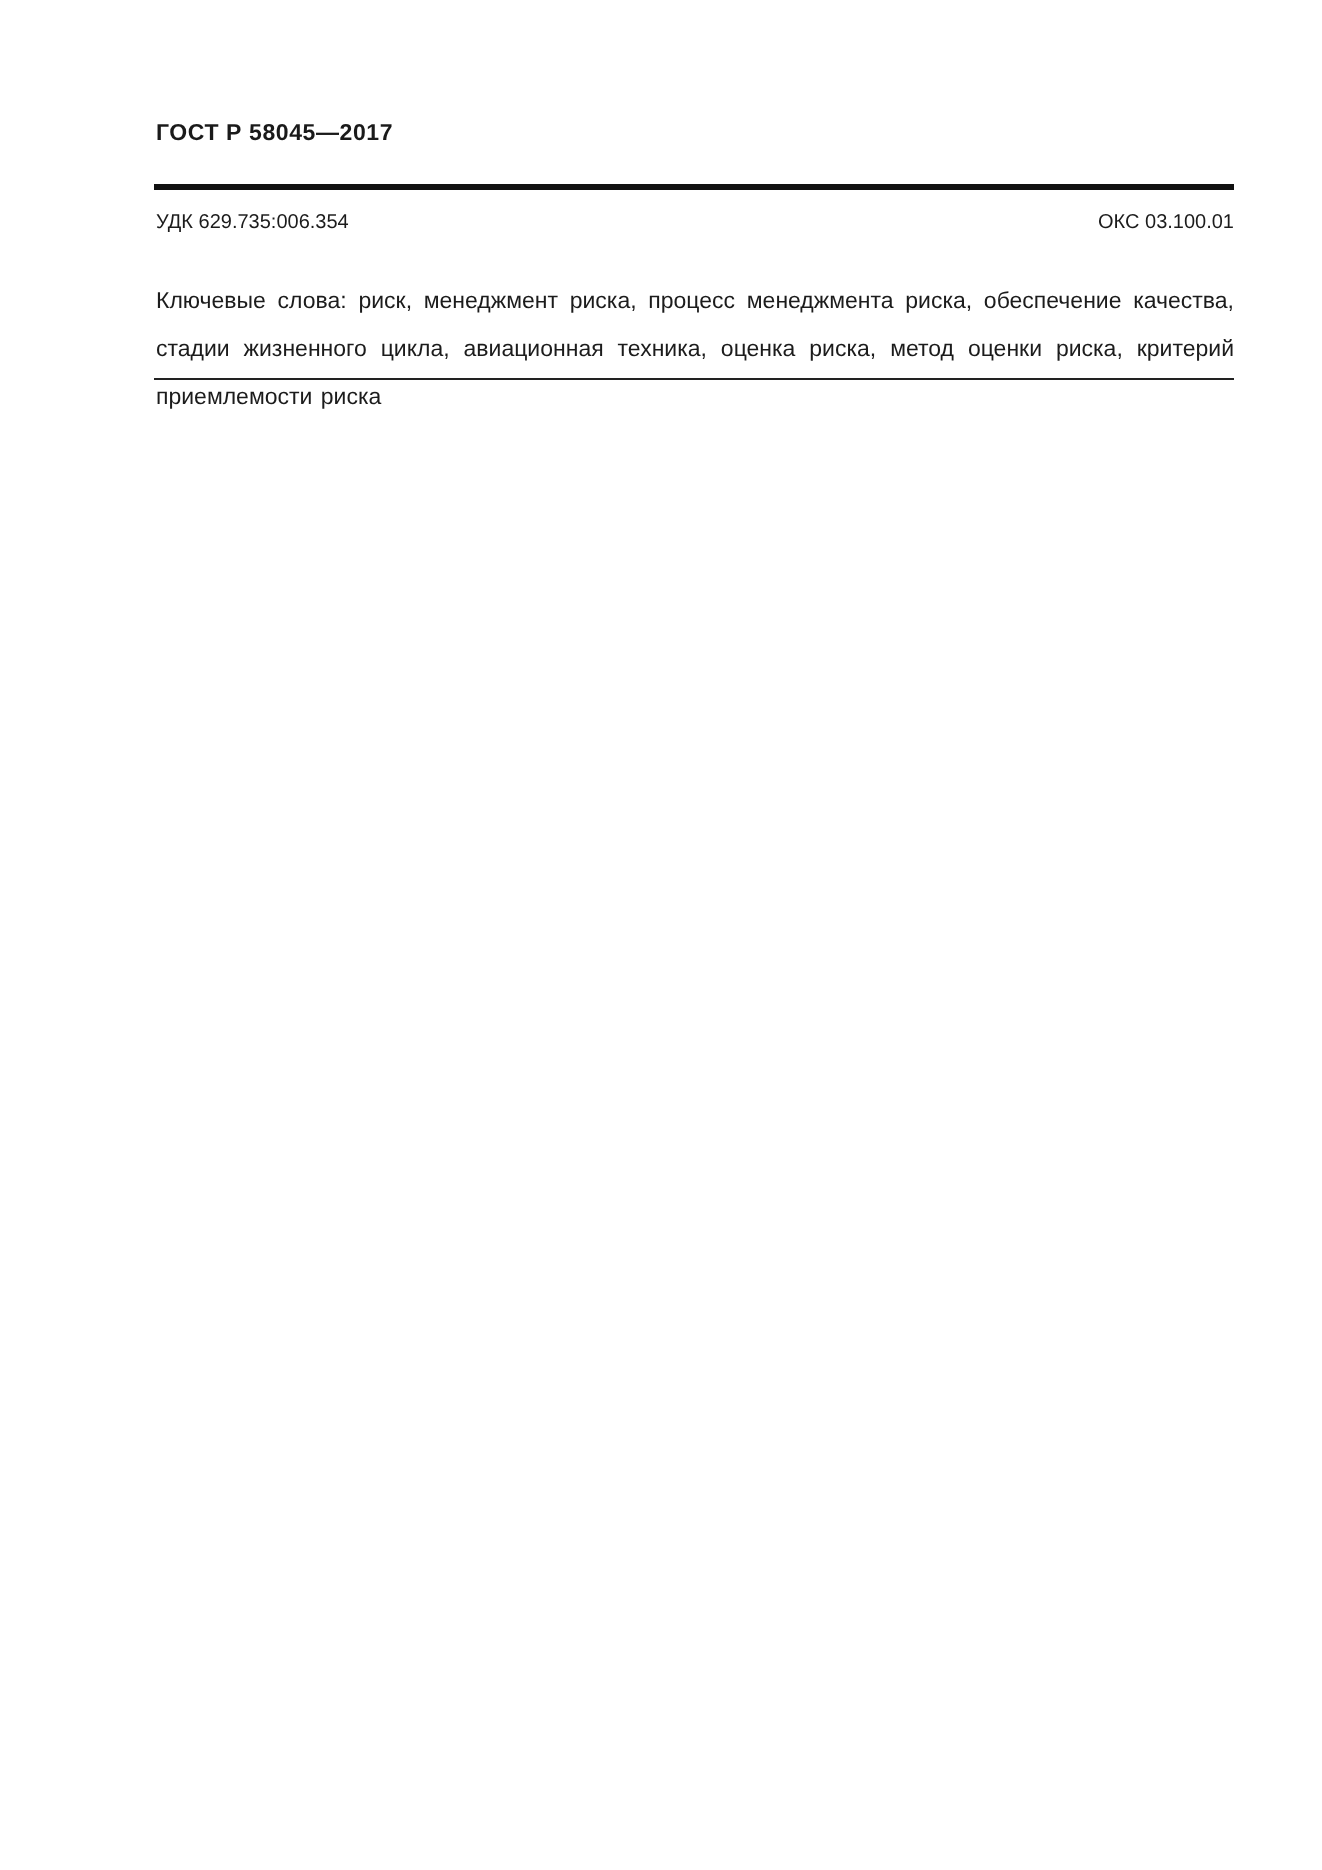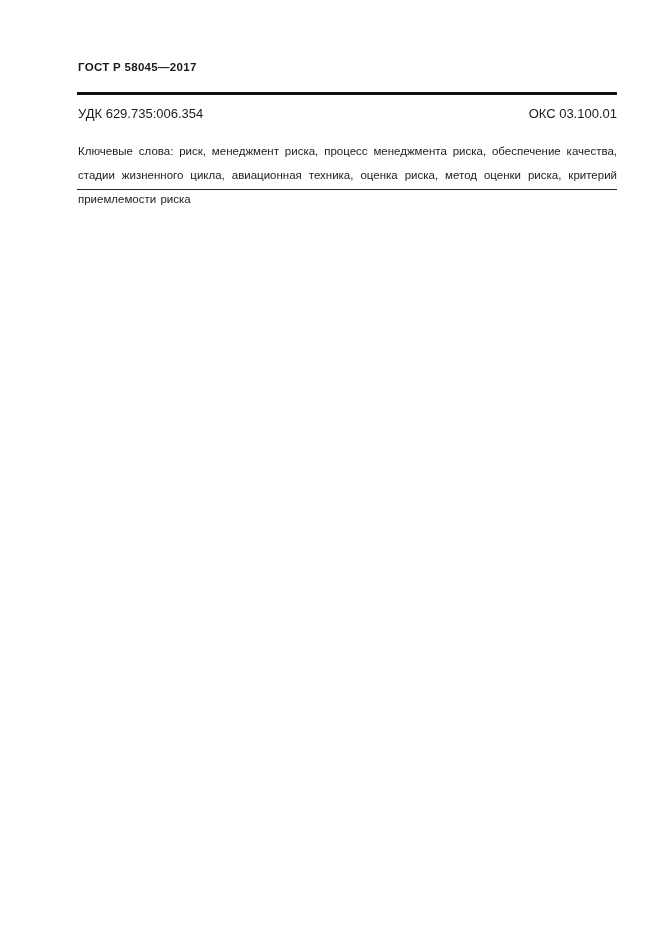--- a/index.html
+++ b/index.html
@@ -42,21 +42,21 @@
   }
 
   .meta-row {
     position: absolute;
     left: 78px;
     top: 106px;
     width: 539px;
     display: flex;
     justify-content: space-between;
     align-items: baseline;
-    font-size: 13px;
+    font-size: 10px;
     color: #1c1c1c;
     text-align: right;
   }
 
   .meta-row .udk,
   .meta-row .oks {
     white-space: nowrap;
   }
 
   .keywords {

